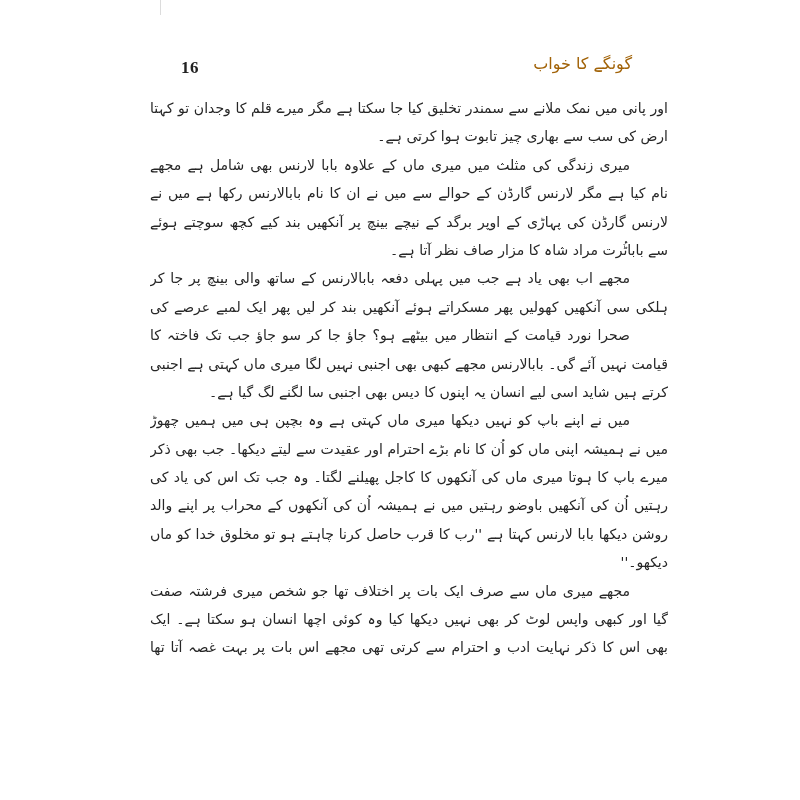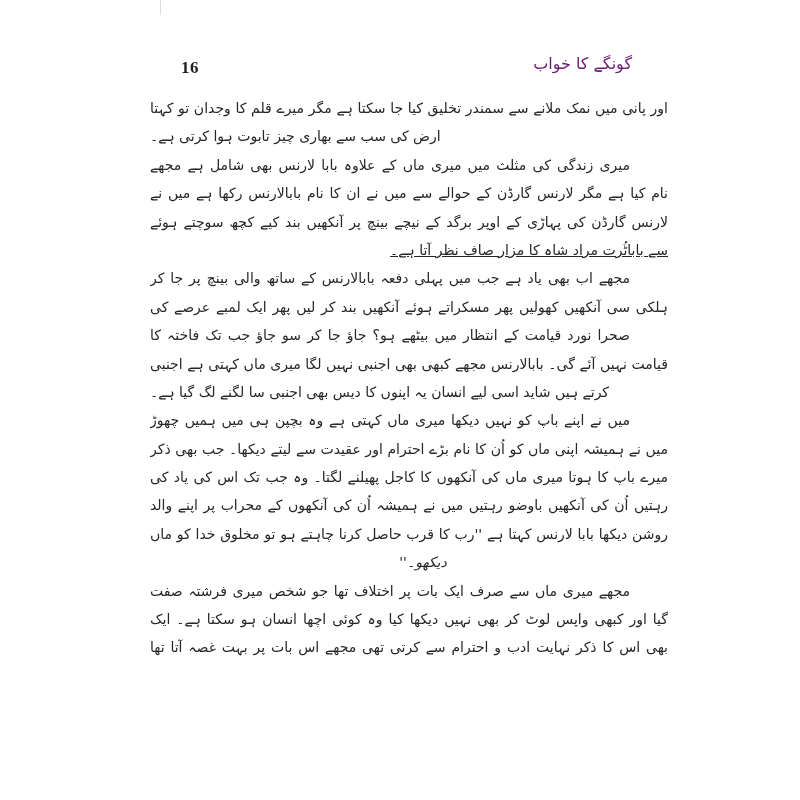--- a/index.html
+++ b/index.html
@@ -17,34 +17,34 @@
   }
   .header-row { position:relative; height:42px; }
   .page-number {
     position:absolute; left:31px; top:6px;
     font-family:Liberation Serif, serif;
     font-weight:bold; font-size:17px; color:#222222;
     letter-spacing:0.5px;
   }
   .book-title {
     position:absolute; right:36px; top:2px;
-    font-size:16px; color:#701a75;
+    font-size:16px; color:#a16207;
   }
   .body-text { position:relative; }
   .line {
     direction:rtl; unicode-bidi:isolate;
     font-size:14px; color:#262626;
     height:28.4px; line-height:28.4px;
     overflow:hidden; white-space:normal;
   }
   .line.justify { text-align:justify; text-align-last:justify; }
-  .line.right   { text-align:right;text-decoration:underline; }
-  .line.center  { text-align:left; }
+  .line.right   { text-align:right; }
+  .line.center  { text-align:right; }
   .line.left    { text-align:left; padding-left:0; padding-right:0; }
-  .line.left    { padding-left:28px; text-align:center;font-style:italic; }
+  .line.left    { padding-left:28px; text-align:right; }
   .line.ind     { padding-right:38px; }
 </style>
 </head>
 <body>
 
 <div class="stage">
   <div class="page-edge"></div>
   <div class="content">
     <div class="header-row">
       <span class="page-number">16</span>

